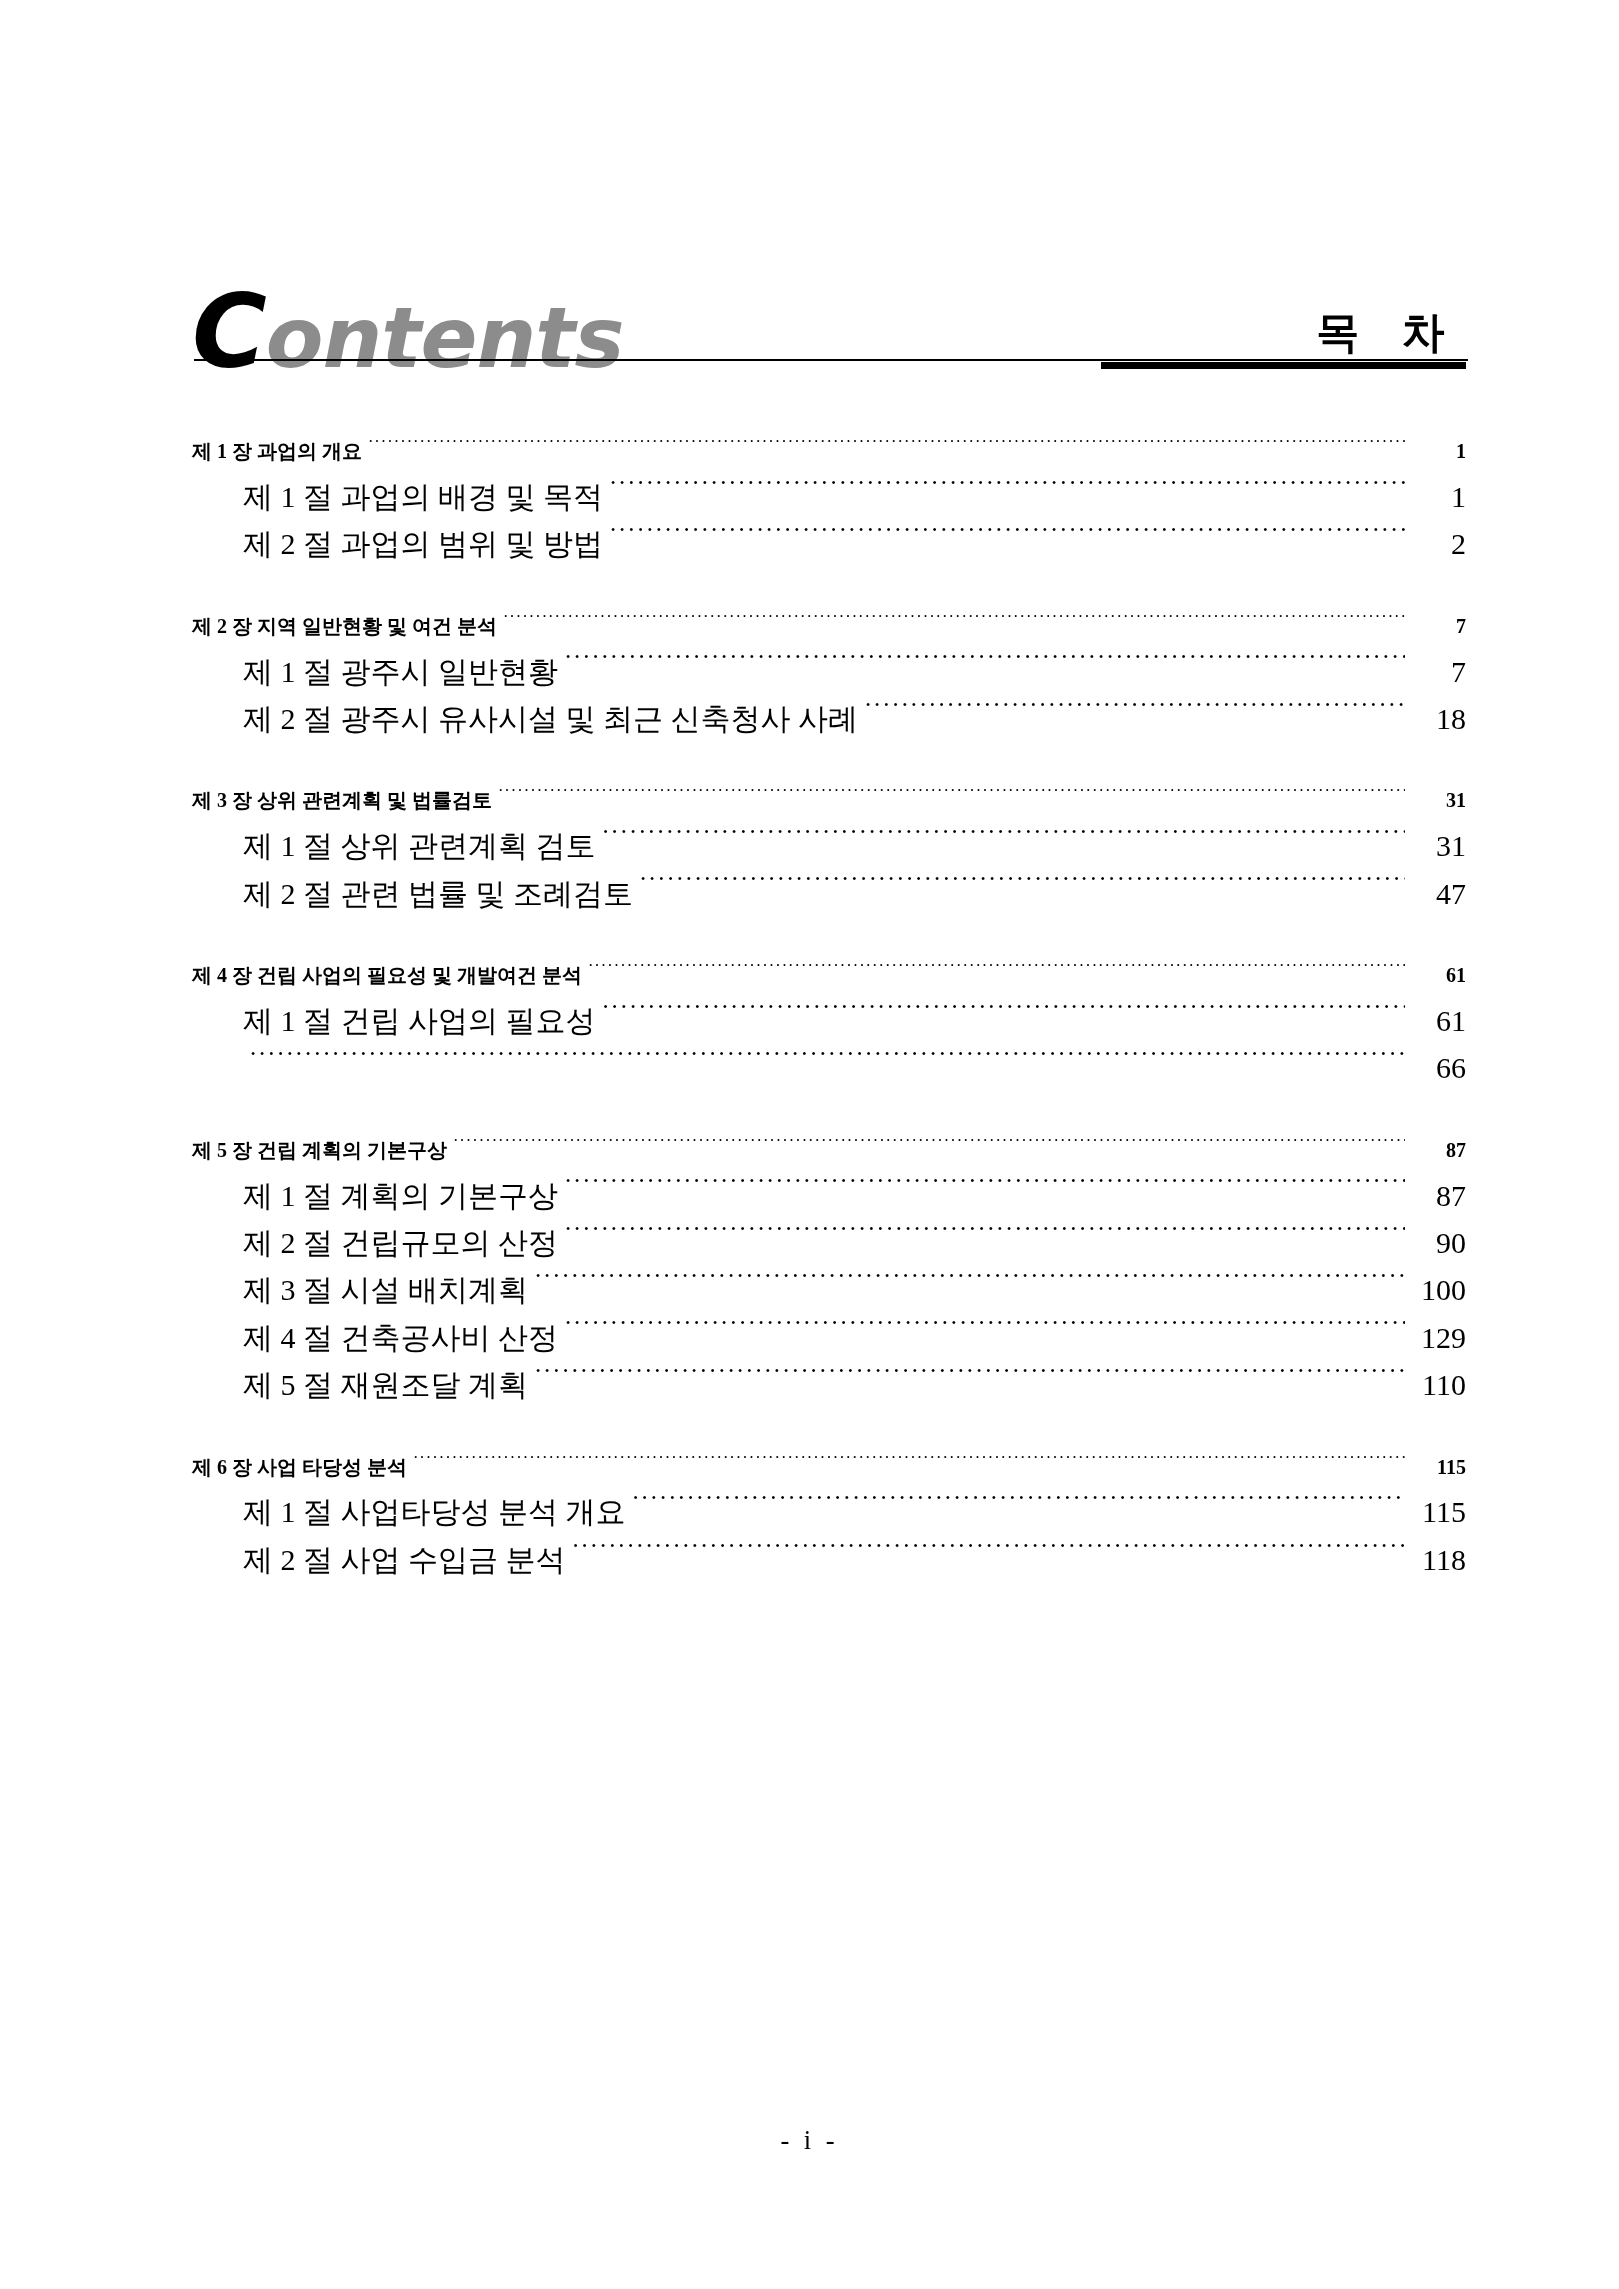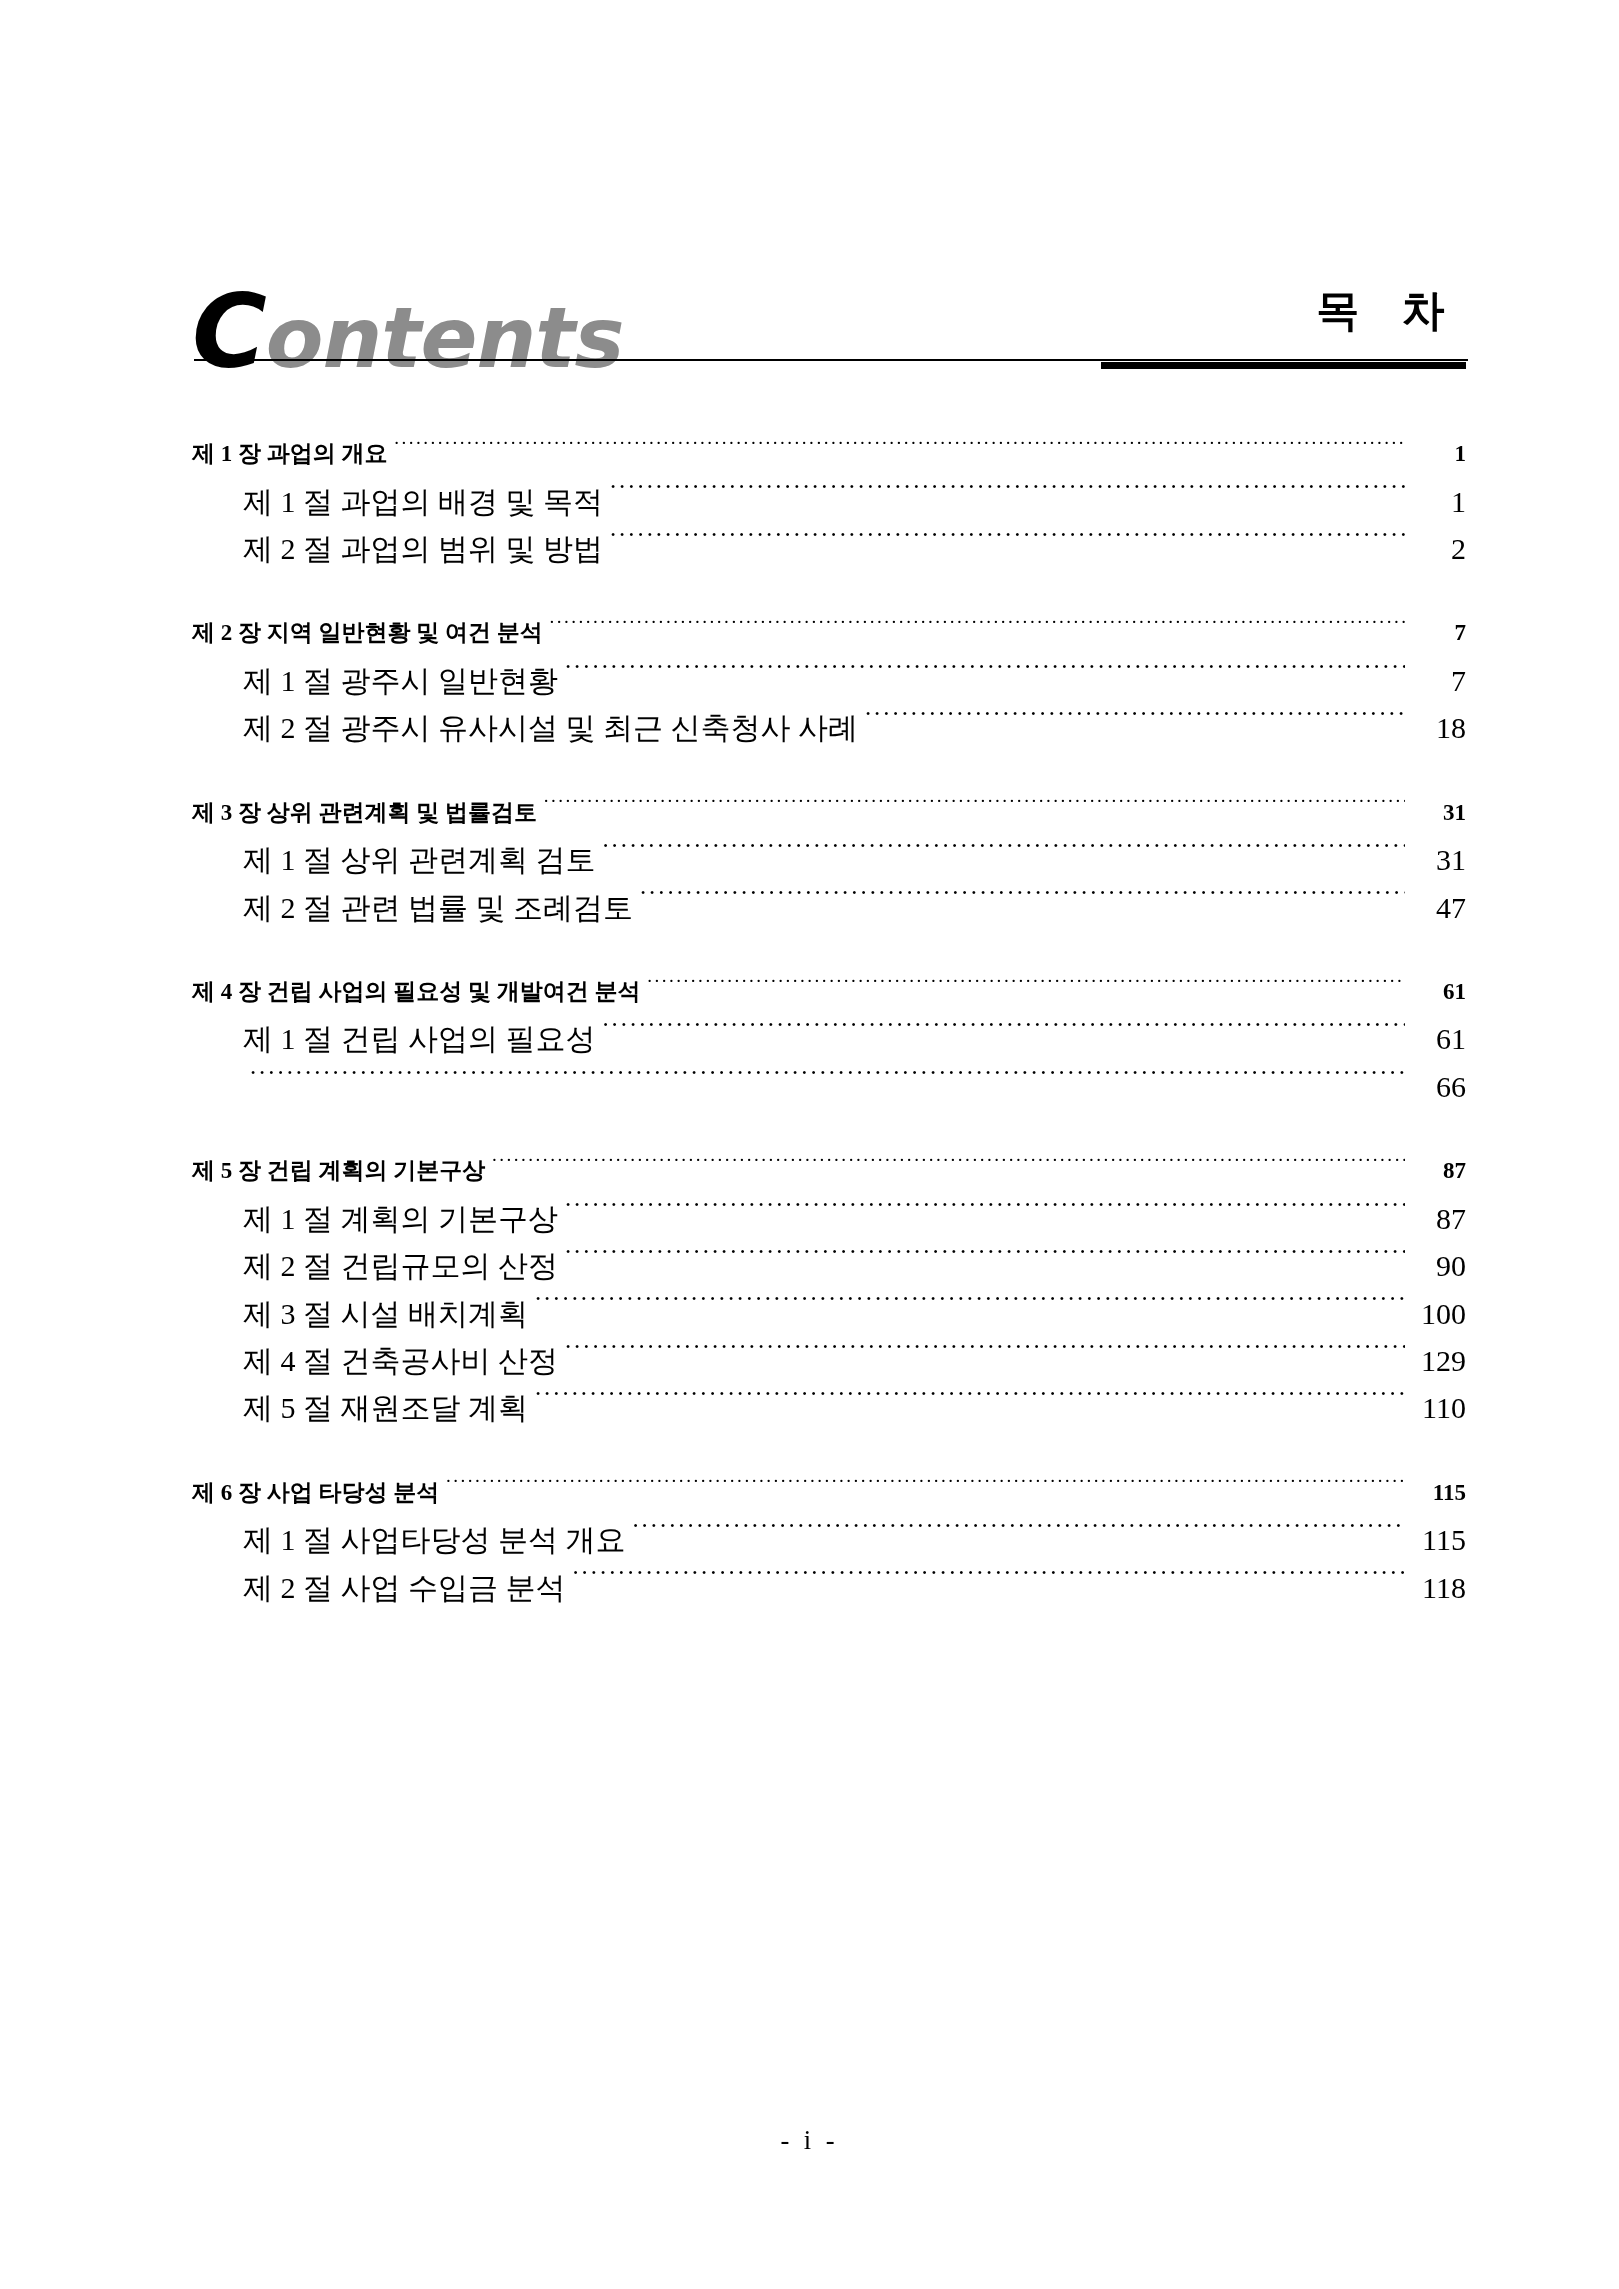--- a/index.html
+++ b/index.html
@@ -46,21 +46,21 @@
   .contents-word .cap {
     color: #000000;
     font-size: 102px;
   }
   .contents-word .rest {
     color: #8c8c8c;
   }
   .mokcha {
     position: absolute;
     right: 7.8px;
-    top: 17px;
+    top: 39px;
     font-family: "DejaVu Sans", sans-serif;
     font-weight: bold;
     font-size: 43px;
     letter-spacing: 13.7px;
     color: #000000;
     white-space: nowrap;
   }
   .rule-thin {
     position: absolute;
     left: 2px;
@@ -116,21 +116,21 @@
     white-space: nowrap;
   }
   .entry .page-num {
     flex: 0 0 auto;
     text-align: right;
     min-width: 55px;
   }
 
   .chapter {
     font-weight: bold;
-    font-size: 23px;
+    font-size: 20px;
     line-height: 1.55;
     margin-bottom: 5.9px;
   }
   .chapter .leader::after {
     font-weight: normal;
     bottom: 0.22em;
   }
   .section {
     font-size: 30px;
     line-height: 1.58;

